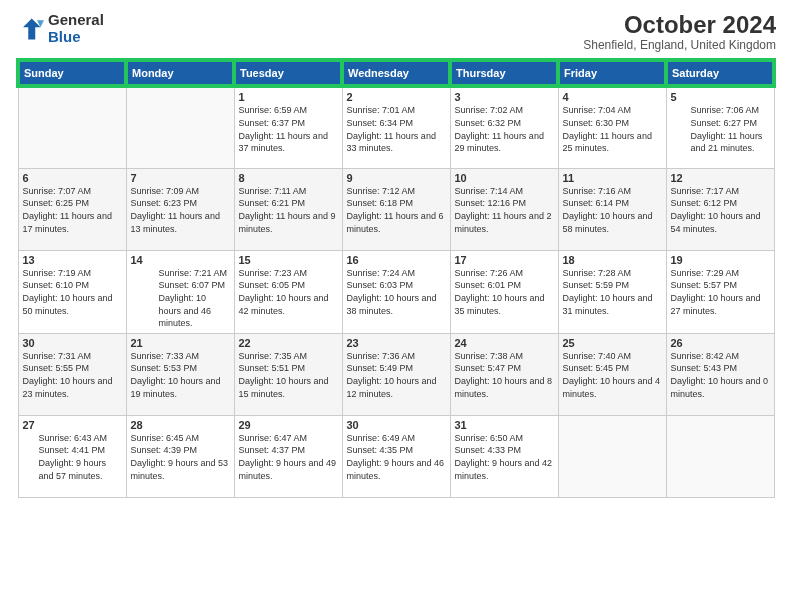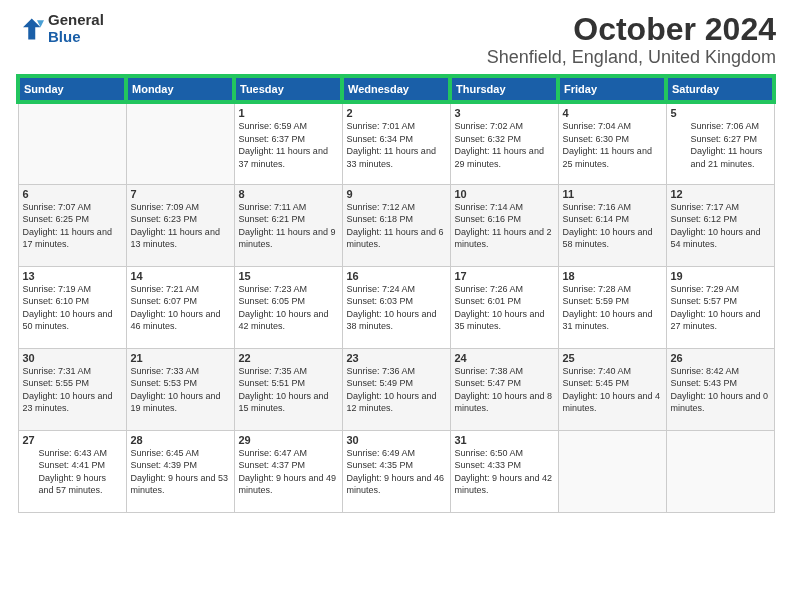--- a/index.html
+++ b/index.html
@@ -43,27 +43,27 @@
       color: #1a5fa8;
     }
     .logo-icon {
       width: 28px;
       height: 28px;
     }
     .title-block {
       text-align: right;
     }
     .month-title {
-      font-size: 32px;
+      font-size: 24px;
       font-weight: bold;
       color: #333;
       line-height: 1.1;
     }
     .location {
-      font-size: 18px;
+      font-size: 12px;
       color: #555;
       font-weight: 500;
     }
     table {
       width: 100%;
       border-collapse: collapse;
       table-layout: fixed;
     }
     thead tr th {
       background: #1a5fa8;
@@ -190,21 +190,21 @@
           </td>
           <td>
             <span class="day-num">9</span>
             <div class="cell-text" style="white-space: pre-line;">Sunrise: 7:12 AM
 Sunset: 6:18 PM
 Daylight: 11 hours and 6 minutes.</div>
           </td>
           <td>
             <span class="day-num">10</span>
             <div class="cell-text" style="white-space: pre-line;">Sunrise: 7:14 AM
-Sunset: 6:16 PM
+Sunset: 12:16 PM
 Daylight: 11 hours and 2 minutes.</div>
           </td>
           <td>
             <span class="day-num">11</span>
             <div class="cell-text" style="white-space: pre-line;">Sunrise: 7:16 AM
 Sunset: 6:14 PM
 Daylight: 10 hours and 58 minutes.</div>
           </td>
           <td>
             <span class="day-num">12</span>
@@ -215,21 +215,21 @@
         </tr>
         <tr>
           <td>
             <span class="day-num">13</span>
             <div class="cell-text" style="white-space: pre-line;">Sunrise: 7:19 AM
 Sunset: 6:10 PM
 Daylight: 10 hours and 50 minutes.</div>
           </td>
           <td>
             <span class="day-num">14</span>
-            <div class="cell-text" style="white-space: pre-line;">Sunrise: 7:21 AM
+            <div class="cell-text" style="white-space: pre-line; margin-left: 28px;">Sunrise: 7:21 AM
 Sunset: 6:07 PM
 Daylight: 10 hours and 46 minutes.</div>
           </td>
           <td>
             <span class="day-num">15</span>
             <div class="cell-text" style="white-space: pre-line;">Sunrise: 7:23 AM
 Sunset: 6:05 PM
 Daylight: 10 hours and 42 minutes.</div>
           </td>
           <td>

